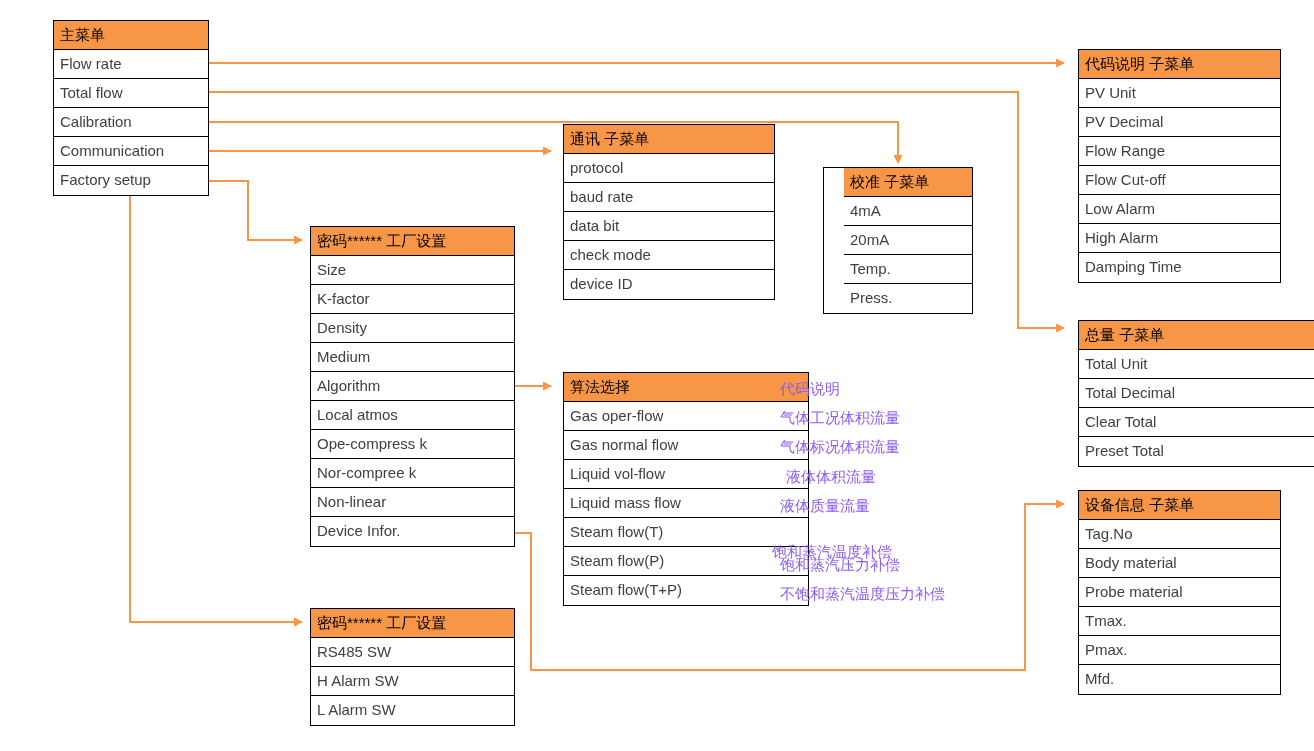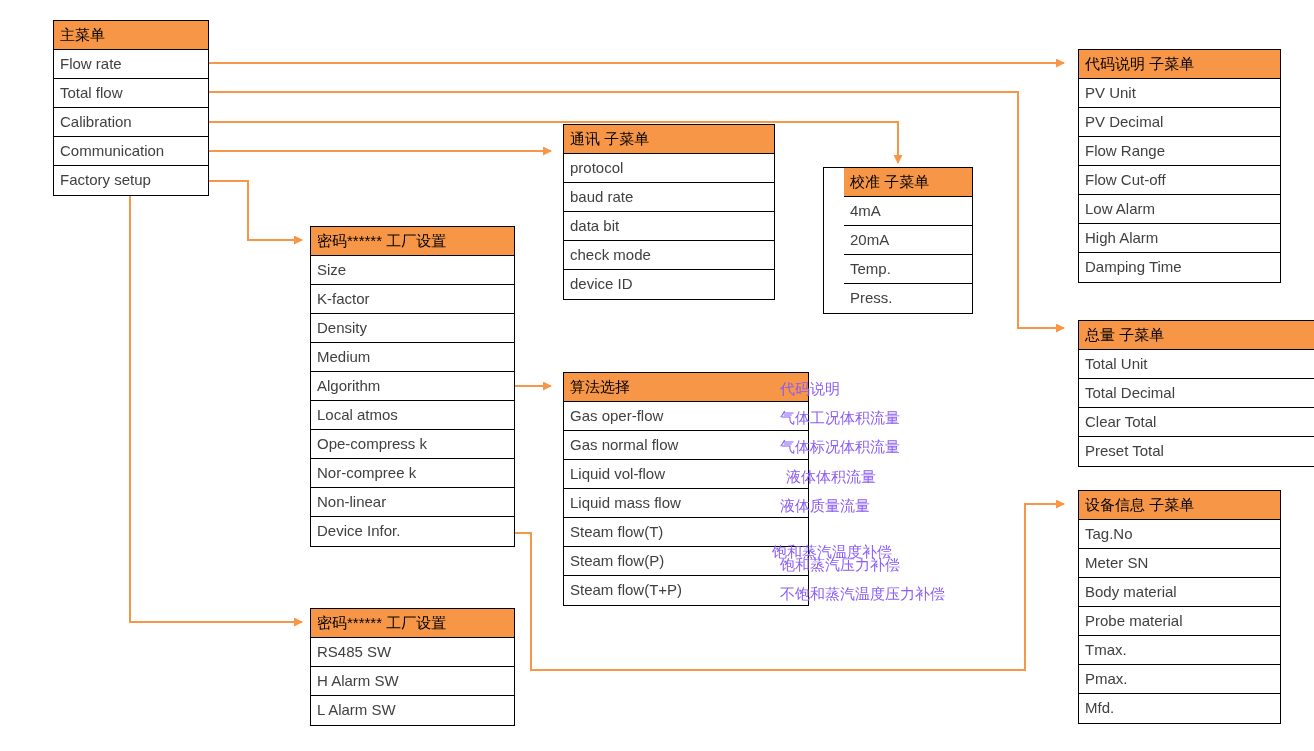--- a/index.html
+++ b/index.html
@@ -169,21 +169,20 @@
   <div class="note" style="left:780px; top:436px;">气体标况体积流量</div>
   <div class="note" style="left:780px; top:466px;margin-left:6px;">液体体积流量</div>
   <div class="note" style="left:780px; top:495px;">液体质量流量</div>
   <div class="note" style="left:772px; top:525px;margin-top:16px;">饱和蒸汽温度补偿</div>
   <div class="note" style="left:780px; top:554px;">饱和蒸汽压力补偿</div>
   <div class="note" style="left:780px; top:583px;">不饱和蒸汽温度压力补偿</div>
 
   <div class="menu-box" style="left:1078px; top:490px; width:203px;">
     <div class="menu-header">设备信息 子菜单</div>
     <div class="menu-item">Tag.No</div>
-    <div class="menu-item">Meter SN</div>
     <div class="menu-item">Body material</div>
     <div class="menu-item">Probe material</div>
     <div class="menu-item">Tmax.</div>
     <div class="menu-item">Pmax.</div>
     <div class="menu-item last">Mfd.</div>
   </div>
 
   <div class="menu-box" style="left:310px; top:608px; width:205px;">
     <div class="menu-header">密码****** 工厂设置</div>
     <div class="menu-item">RS485 SW</div>

